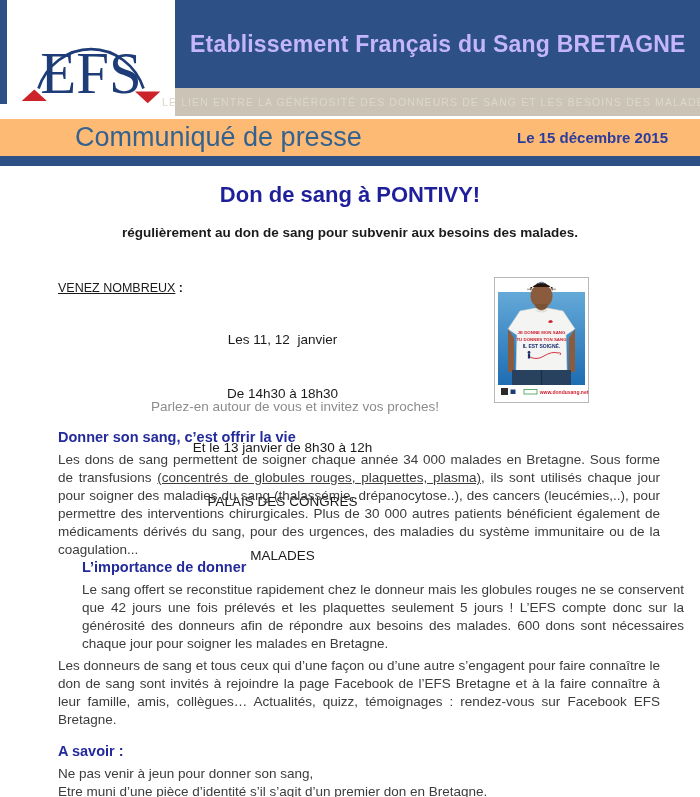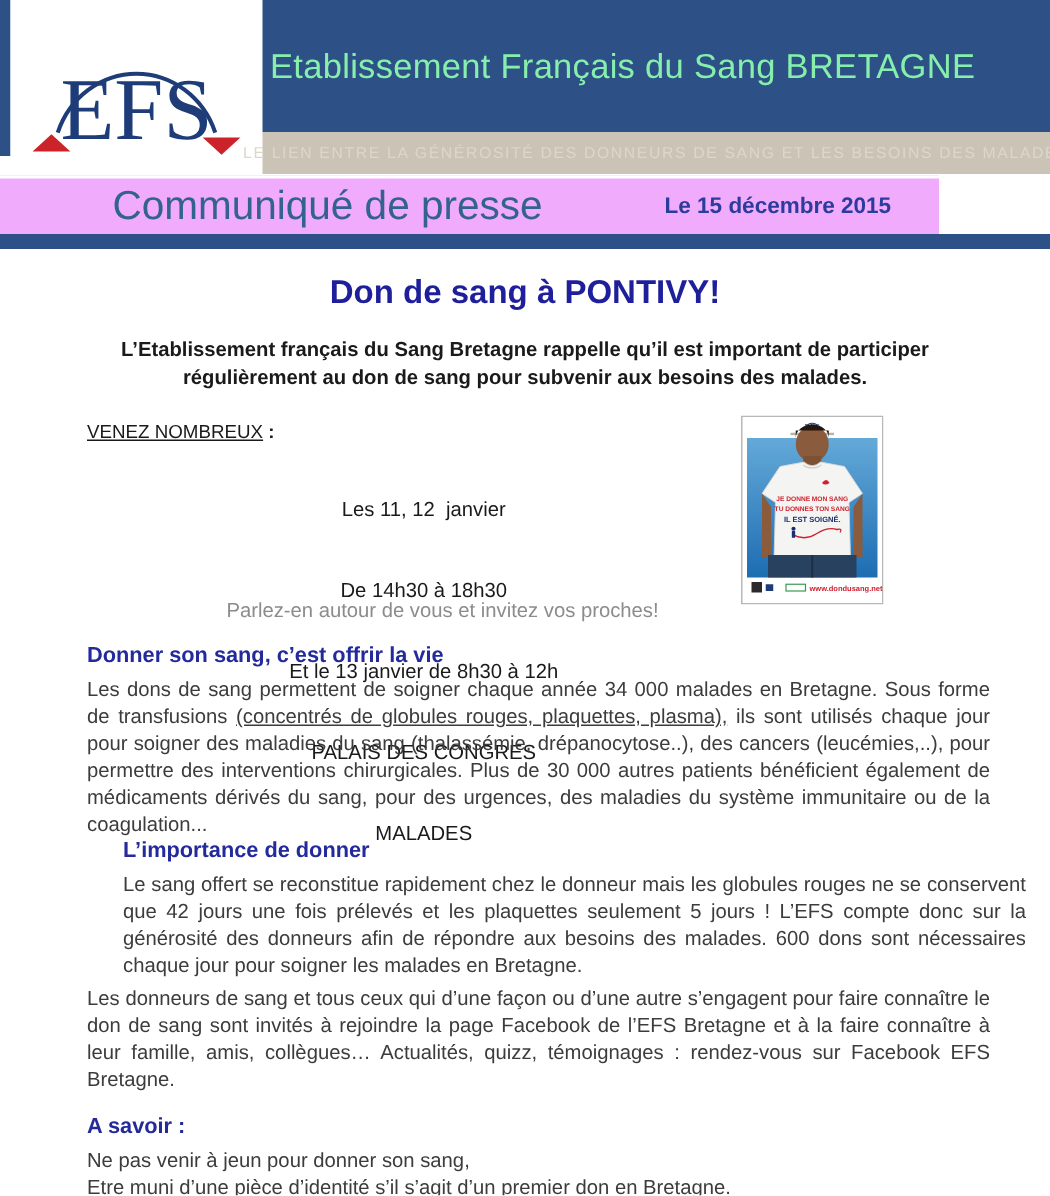--- a/index.html
+++ b/index.html
@@ -4,25 +4,25 @@
 <style>
   html,body{margin:0;padding:0;background:#ffffff;}
   #page{position:relative;width:700px;height:797px;background:#ffffff;overflow:hidden;
         font-family:"Liberation Sans", sans-serif;}
 
   
   .left-strip{position:absolute;left:0;top:0;width:7px;height:104px;background:#2d5086;}
   .logo-box{position:absolute;left:7px;top:0;width:168px;height:116px;background:#ffffff;}
   .navy-band{position:absolute;left:175px;top:0;width:525px;height:88px;background:#2d5086;
              display:flex;align-items:center;}
-  .org-title{color:#86efac;font-size:23px;font-weight:normal;padding-left:5px;letter-spacing:.2px;white-space:nowrap;}
+  .org-title{color:#c4b5fd;font-size:23px;font-weight:bold;padding-left:15px;letter-spacing:.2px;white-space:nowrap;}
   .tagline-strip{position:absolute;left:175px;top:88px;width:525px;height:28px;background:#cbc4b6;
                  display:flex;align-items:center;justify-content:center;}
   .tagline{color:#ddd7ca;font-size:10.5px;letter-spacing:1.1px;white-space:nowrap;}
-  .blue-band{position:absolute;left:0;top:117px;width:626px;height:37px;background:#f0abfc;
+  .blue-band{position:absolute;left:0;top:117px;width:700px;height:37px;background:#fdba74;
              border-top:2px solid #ffffff;display:flex;align-items:center;}
   .communique{color:#336291;font-size:27px;font-weight:normal;padding-left:75px;flex:1;}
   .date{color:#2b3c9c;font-size:15px;font-weight:bold;padding-right:32px;white-space:nowrap;}
   .navy-bar{position:absolute;left:0;top:156px;width:700px;height:10px;background:#2d5086;}
 
   
   .doc-title{position:absolute;left:0;top:182px;width:700px;text-align:center;
              color:#1f1f9c;font-size:22px;font-weight:bold;}
   .subtitle{position:absolute;left:40px;top:223px;width:620px;text-align:center;
             color:#1a1a1a;font-size:13.5px;font-weight:bold;line-height:19px;}
@@ -72,21 +72,20 @@
   <div class="blue-band">
     <div class="communique">Communiqué de presse</div>
     <div class="date">Le 15 décembre 2015</div>
   </div>
 
   <div class="navy-bar"></div>
 
   <div class="doc-title">Don de sang à PONTIVY!</div>
 
   <div class="subtitle">
-    <div>L’Etablissement français du Sang Bretagne rappelle qu’il est important de participer</div>
     <div>régulièrement au don de sang pour subvenir aux besoins des malades.</div>
   </div>
 
   <div class="venez"><span class="u">VENEZ NOMBREUX</span><span class="c"> :</span></div>
 
   <div class="schedule">
     <div>Les 11, 12  janvier</div>
     <div>De 14h30 à 18h30</div>
     <div>Et le 13 janvier de 8h30 à 12h</div>
     <div>PALAIS DES CONGRES</div>

